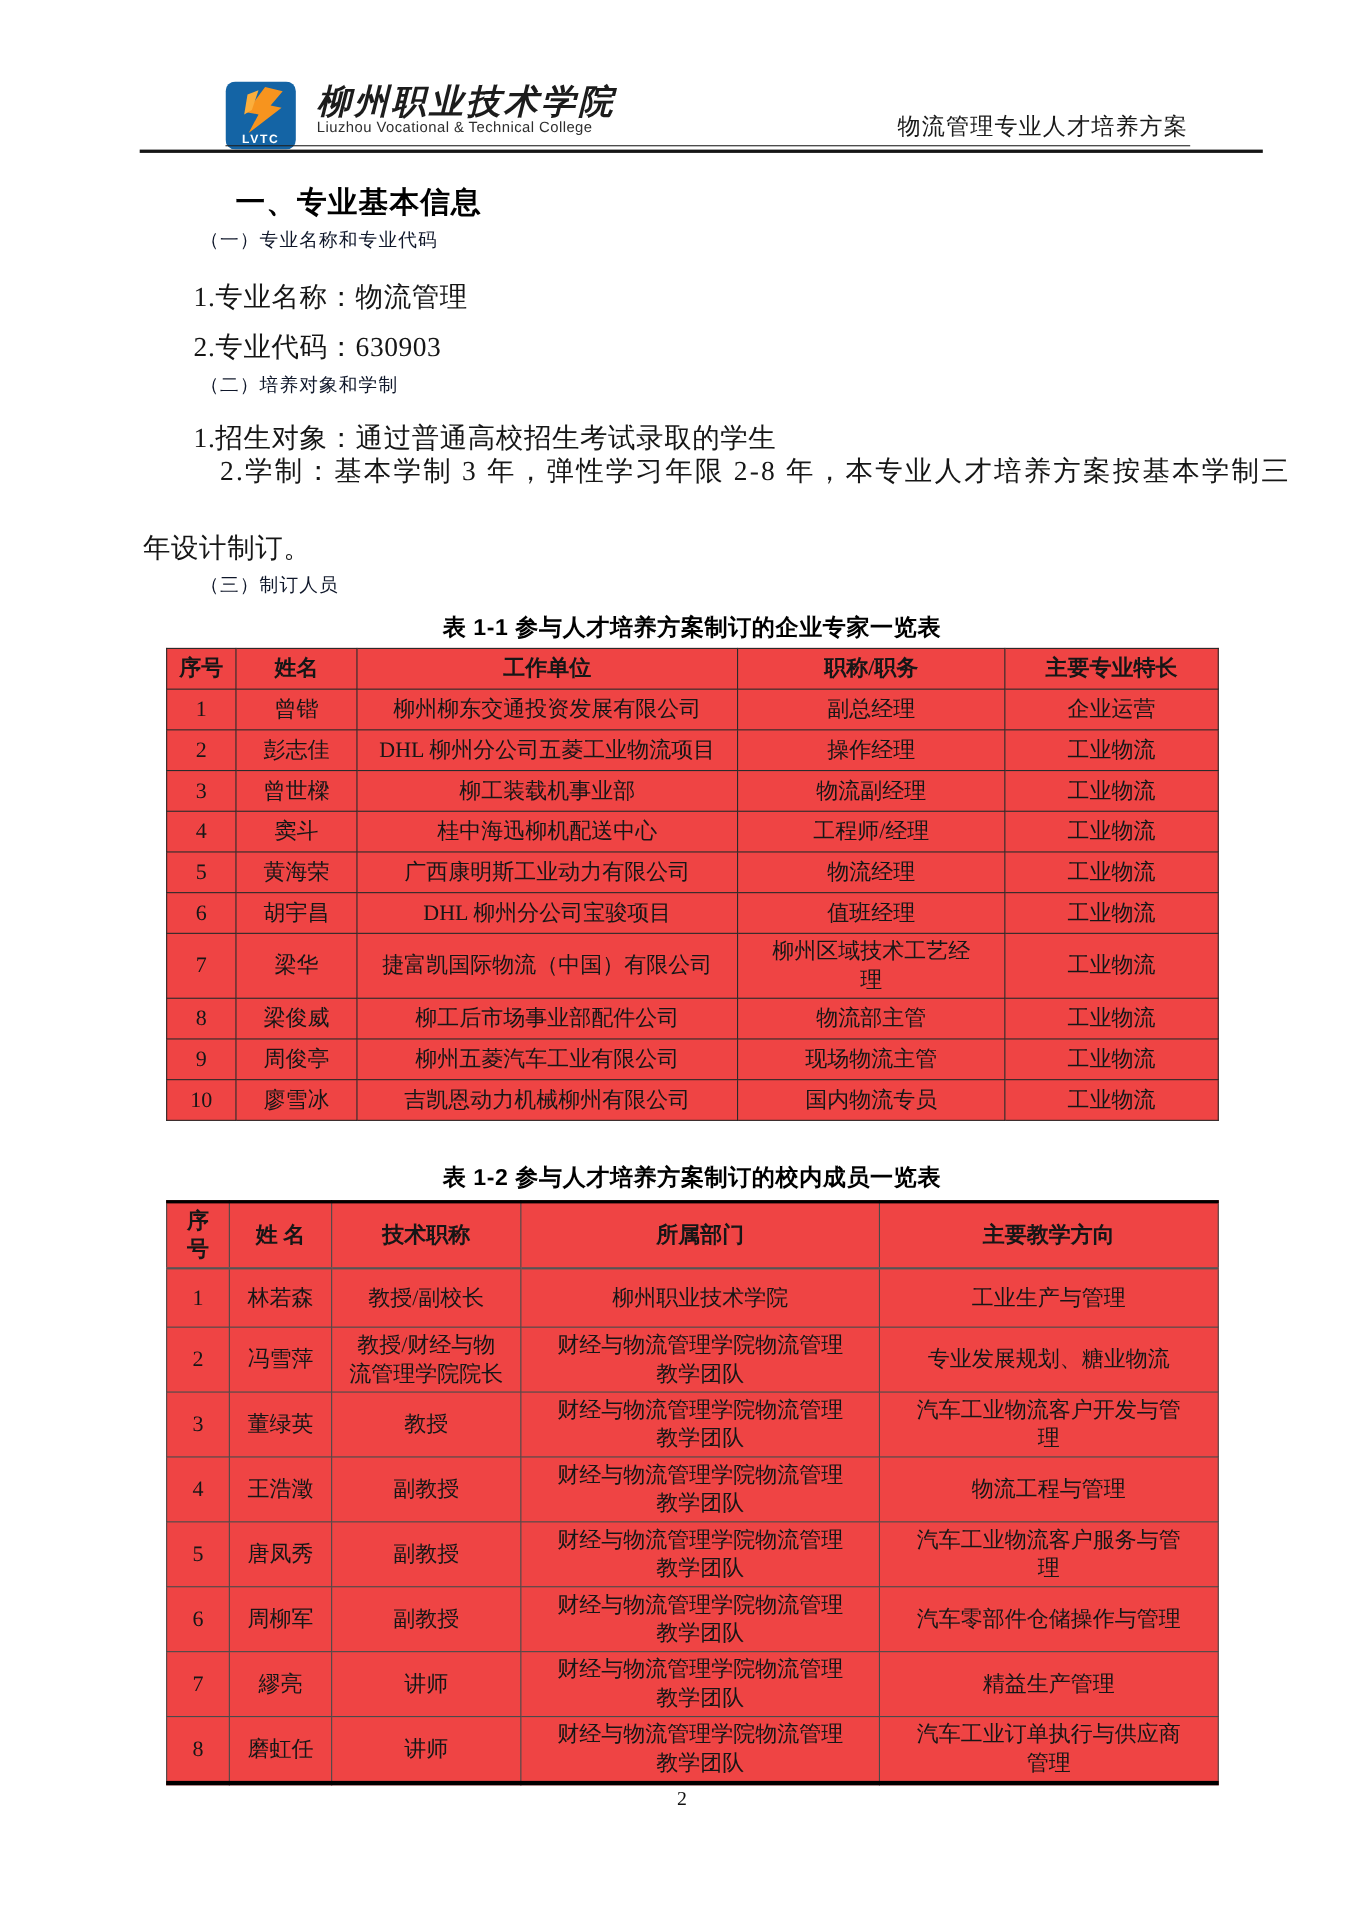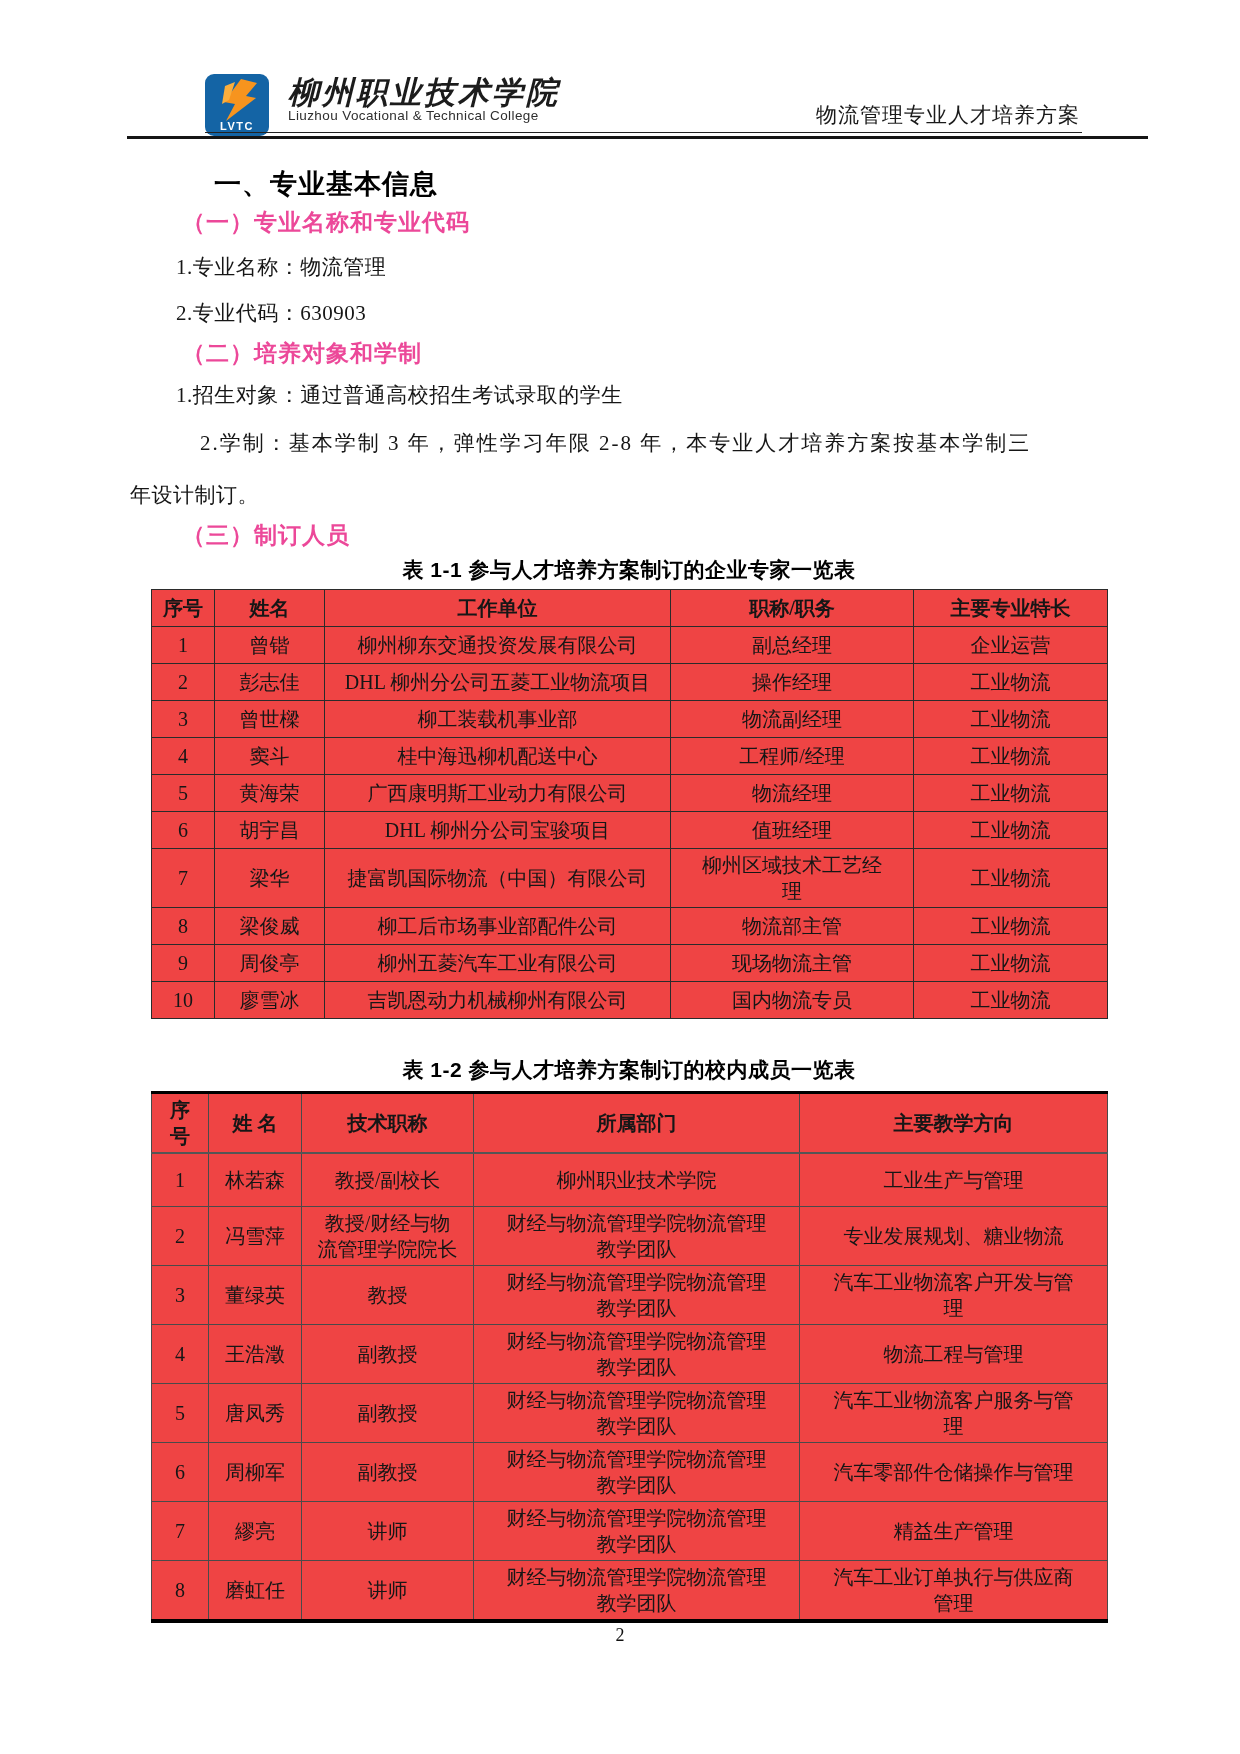--- a/index.html
+++ b/index.html
@@ -25,24 +25,24 @@
   }
   .rule-thin  { position:absolute; left:205px; top:132px; width:877px; border-top:1.5px solid #222; }
   .rule-thick { position:absolute; left:127px; top:136px; width:1021px; height:3px; background:#151515; }
 
   
   .h1 {
     position:absolute; left:185px; top:166px; font-size:27px; font-weight:bold;
     color:#000; font-family:"Liberation Sans", sans-serif; letter-spacing:1px;margin-left:29px;
   }
   .h2 {
-    position:absolute; font-size:23px; font-weight:bold; color:#ec4899;
+    position:absolute; font-size:17px; font-weight:normal; color:#0f172a;
     font-family:"Liberation Sans", sans-serif; letter-spacing:1px;
   }
-  .para { position:absolute; font-size:21px; color:#161616; letter-spacing:0.5px; }
+  .para { position:absolute; font-size:25px; color:#161616; letter-spacing:0.5px; }
 
   
   .tbl-caption {
     position:absolute; left:151px; width:956px; text-align:center;
     font-size:21px; font-weight:bold; color:#000;
     font-family:"Liberation Sans", sans-serif; letter-spacing:0.5px;
   }
   table.doc-table {
     position:absolute; left:151px; width:956px;
     border-collapse:collapse; table-layout:fixed; background:#ef4444;
@@ -86,21 +86,21 @@
   <div class="doc-title">物流管理专业人才培养方案</div>
   <div class="rule-thin"></div>
   <div class="rule-thick"></div>
 
   <div class="h1">一、专业基本信息</div>
   <div class="h2" style="left:182px; top:207px;">（一）专业名称和专业代码</div>
   <div class="para" style="left:176px; top:253px;">1.专业名称：物流管理</div>
   <div class="para" style="left:176px; top:299px;">2.专业代码：630903</div>
   <div class="h2" style="left:182px; top:338px;">（二）培养对象和学制</div>
   <div class="para" style="left:176px; top:381px;">1.招生对象：通过普通高校招生考试录取的学生</div>
-  <div class="para" style="left:200px; top:429px; letter-spacing:2px;font-family:Liberation Serif, serif;">2.学制：基本学制 3 年，弹性学习年限 2-8 年，本专业人才培养方案按基本学制三</div>
+  <div class="para" style="left:200px; top:411px; letter-spacing:2px;font-family:Liberation Serif, serif;">2.学制：基本学制 3 年，弹性学习年限 2-8 年，本专业人才培养方案按基本学制三</div>
   <div class="para" style="left:130px; top:481px;">年设计制订。</div>
   <div class="h2" style="left:182px; top:520px;">（三）制订人员</div>
 
   <div class="tbl-caption" style="top:556px;">表 1-1 参与人才培养方案制订的企业专家一览表</div>
   <table id="table1" class="doc-table" style="top:589px;">
     <colgroup>
       <col style="width:63px">
         <col style="width:110px">
         <col style="width:346px">
       <col style="width:243px">

